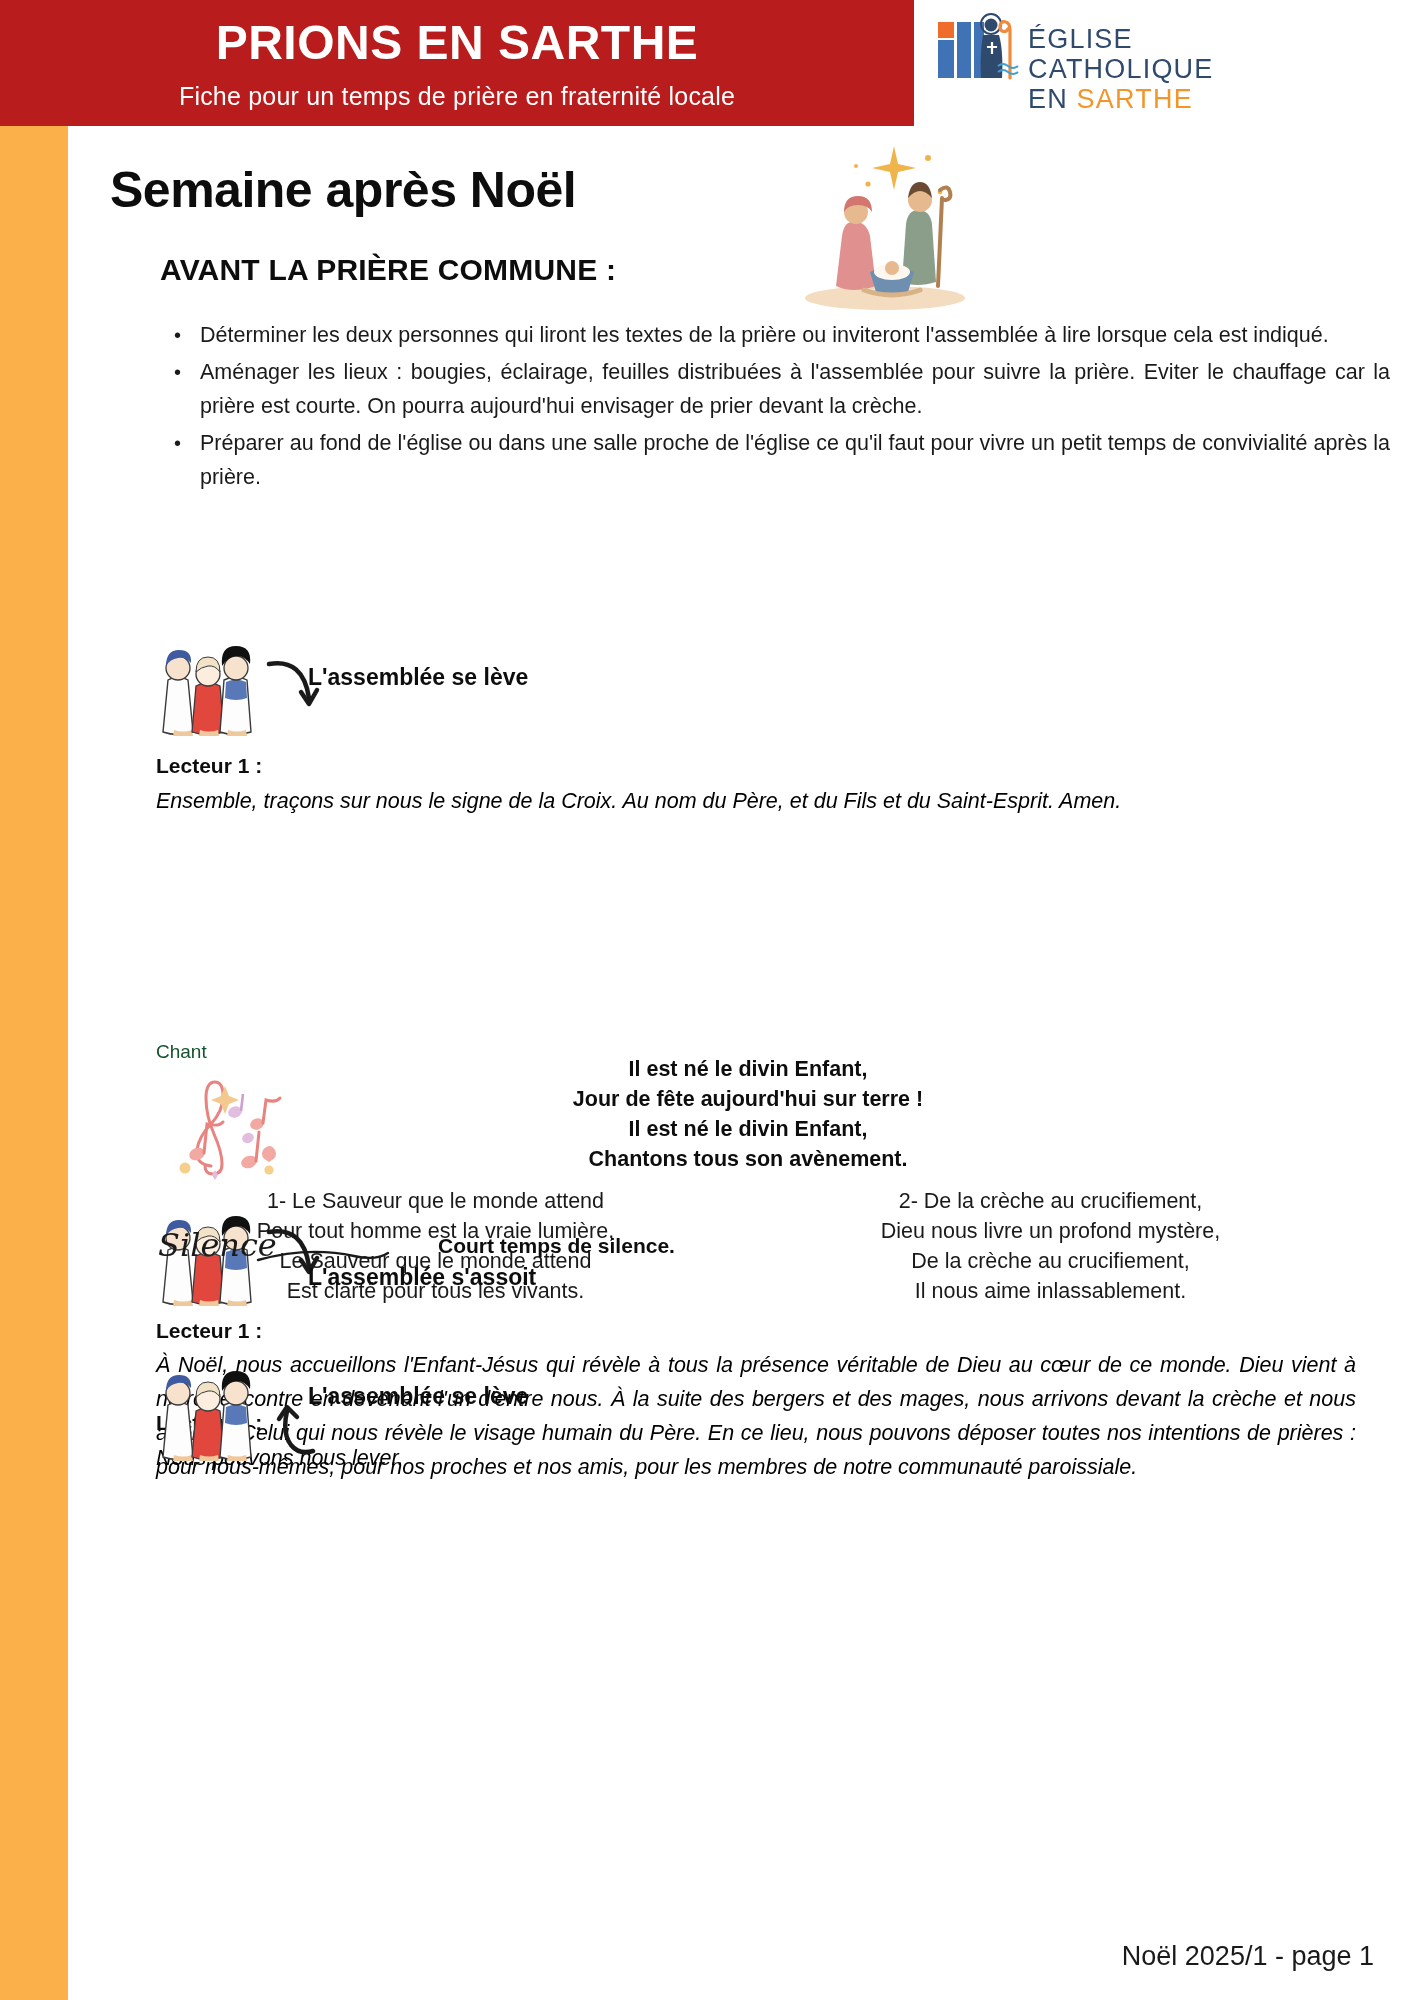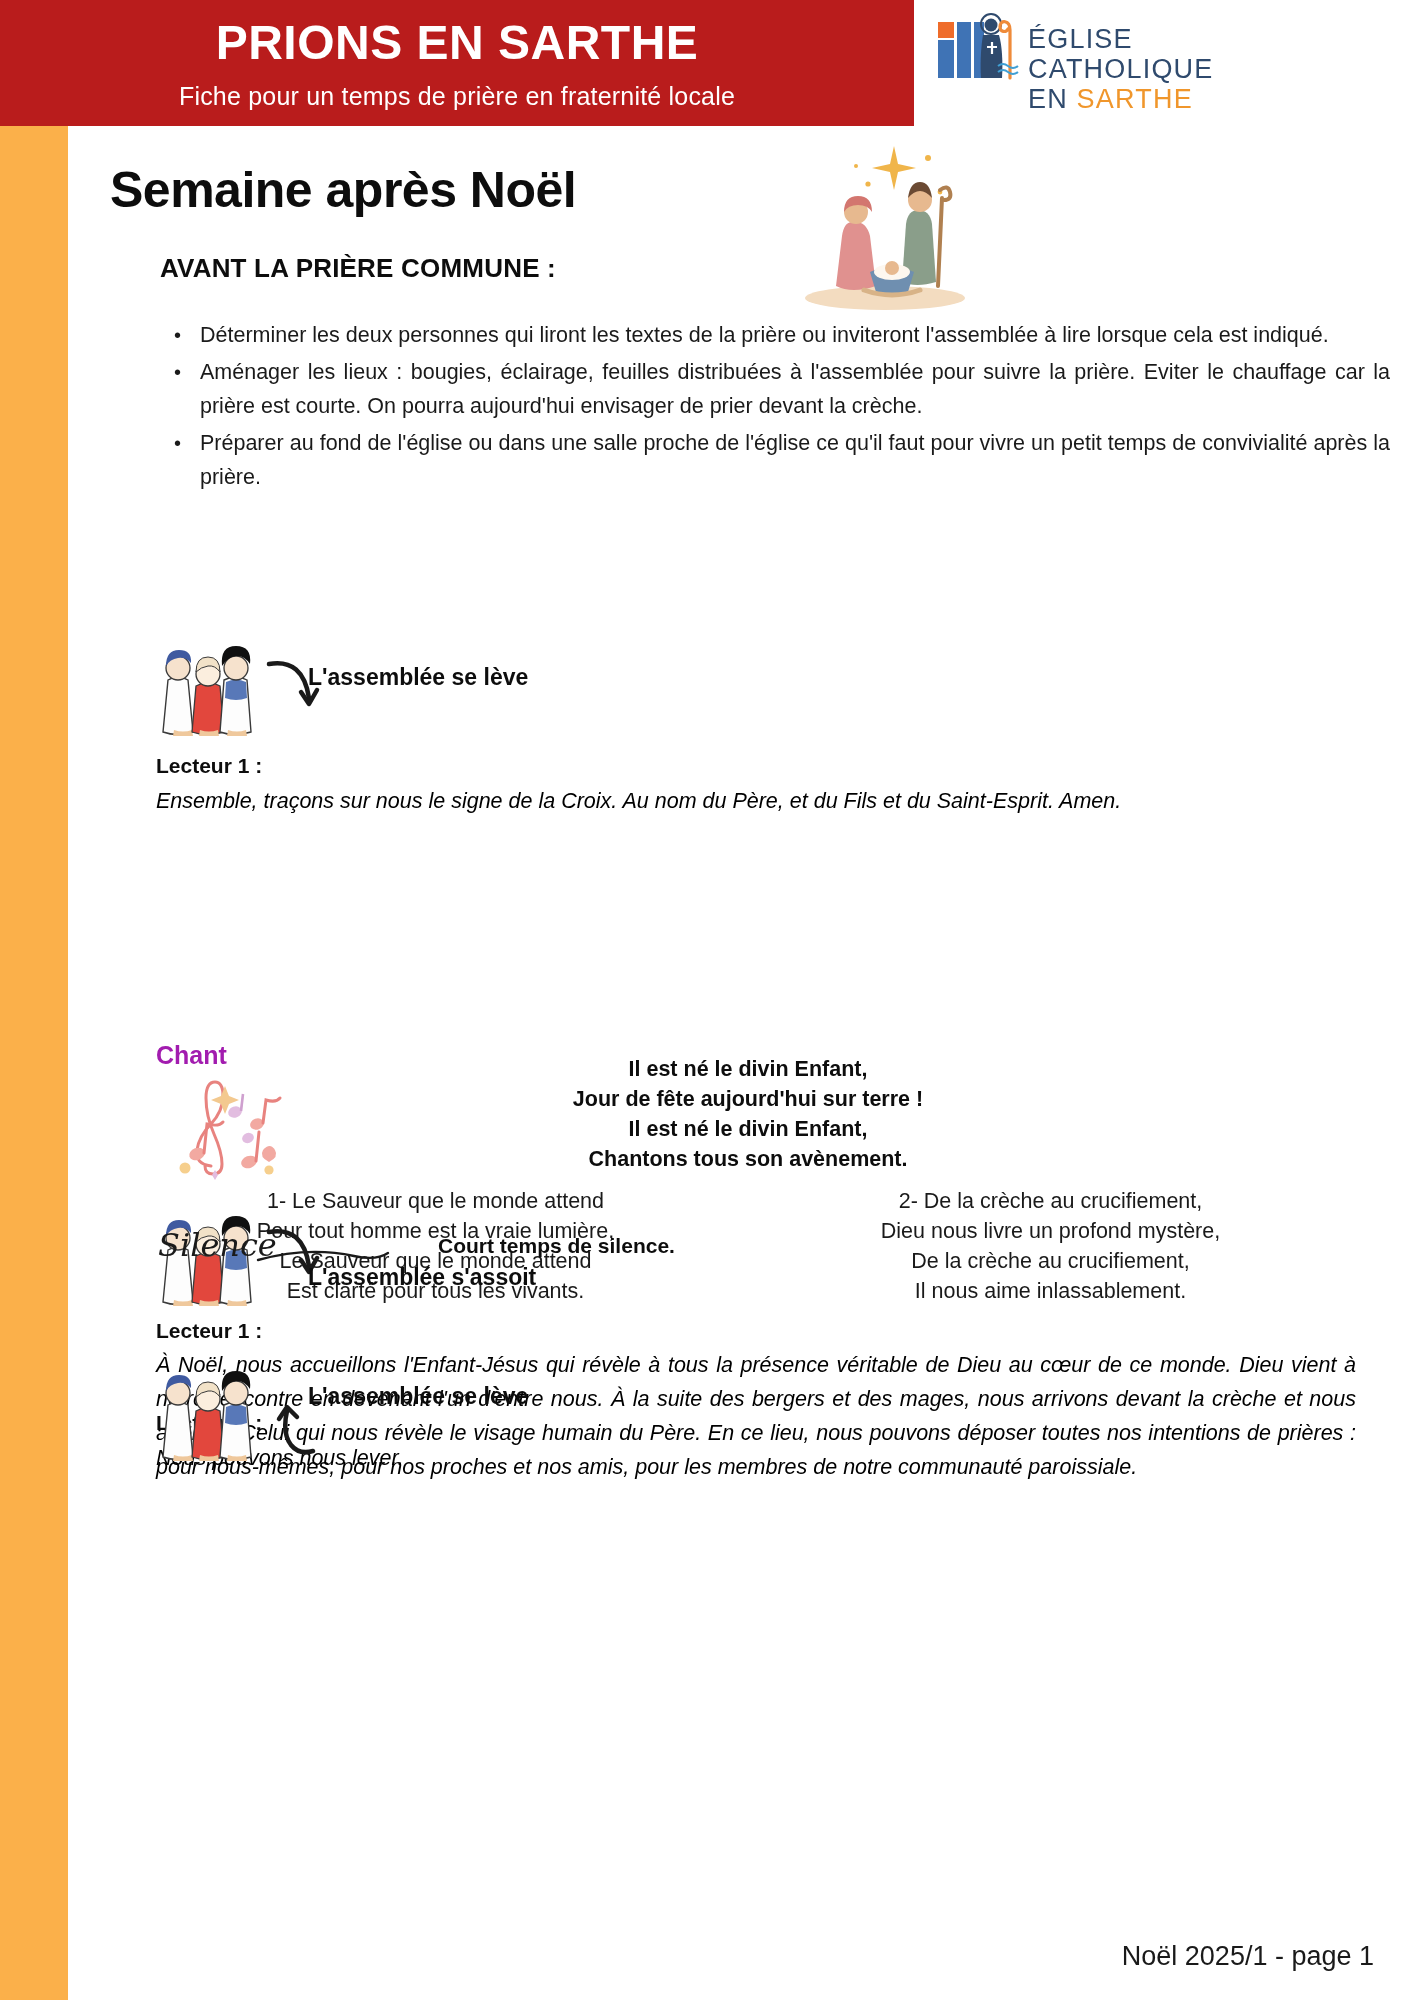--- a/index.html
+++ b/index.html
@@ -92,21 +92,21 @@
     position: absolute;
     left: 42px; top: 35px;
     font-size: 50px;
     font-weight: bold;
     color: #0d0d0d;
     letter-spacing: -0.5px;
   }
   .section-title {
     position: absolute;
     left: 92px; top: 127px;
-    font-size: 26px;
+    font-size: 30px;
     font-weight: bold;
     color: #0d0d0d;
     letter-spacing: 0.2px;
   }
 
   
   .nativity {
     position: absolute;
     left: 722px; top: 12px;
     width: 190px; height: 180px;
@@ -176,23 +176,23 @@
     font-style: italic;
     line-height: 34px;
     color: #000000;
     text-align: justify;
   }
 
   
   .chant-label {
     position: absolute;
     left: 88px; top: 915px;
-    font-size: 25px;
-    font-weight: bold;
-    color: #a21caf;
+    font-size: 19px;
+    font-weight: normal;
+    color: #14532d;
   }
   .music-icon {
     position: absolute;
     left: 95px; top: 940px;
     width: 130px; height: 115px;
   }
   .refrain {
     position: absolute;
     left: 300px; top: 928px;
     width: 760px;

